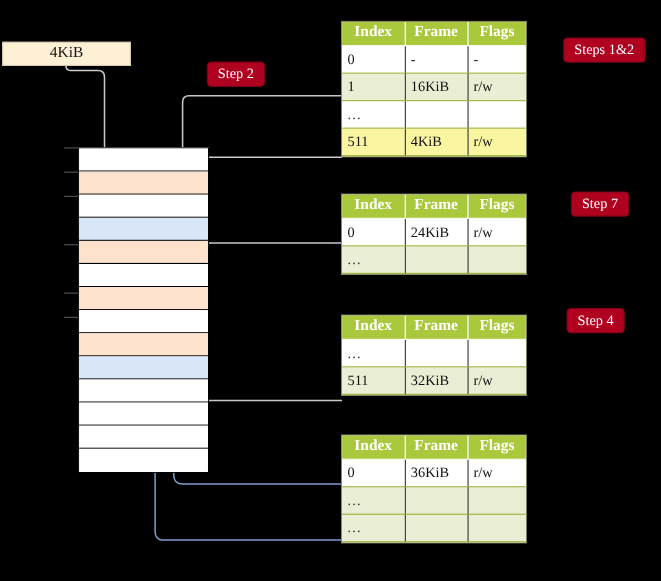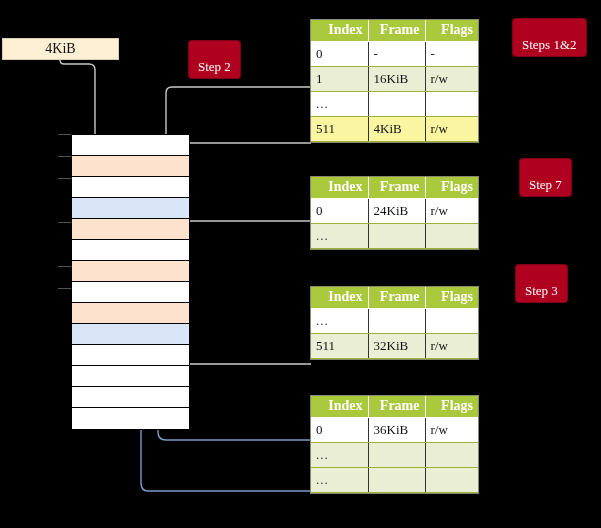--- a/index.html
+++ b/index.html
@@ -40,24 +40,25 @@
     box-sizing: border-box;
   }
 
   
   .badge {
     position: absolute;
     background: #b00020;
     color: #ffffff;
     font-size: 13px;
     line-height: 18px;
-    padding: 17px 9px 2px 9px;
+    padding: 1px 9px 2px 9px;
     border-radius: 3px;
     white-space: nowrap;
     box-shadow: 0 0 0 1px #7d0016;
+    margin-top: 16px;
   }
   .badge.b0    { left: 189px; top: 41px; }
   .badge.b12   { left: 513px; top: 19px; }
   .badge.b3    { left: 520px; top: 159px; }
   .badge.b4    { left: 516px; top: 265px; }
 
   
   .memcol {
     position: absolute;
     left: 71px; top: 134px;
@@ -90,21 +91,21 @@
     border-collapse: collapse;
     background: #ffffff;
     table-layout: fixed;
     box-shadow: 0 0 0 1px #8a8a6a;
   }
   .ptable th {
     background: #aac83c;
     color: #ffffff;
     font-weight: bold;
     font-size: 14px;
-    text-align: right;
+    text-align: center;
     padding: 2px 5px 3px 5px;
     border-right: 1px solid #ffffff;
     border-bottom: 1px solid #ffffff;
   }
   .ptable th:last-child { border-right: none; }
   .ptable td {
     font-size: 13px;
     color: #111;
     padding: 2px 5px 3px 5px;
     height: 19px;
@@ -183,21 +184,21 @@
   <div class="tick" style="top:266px;"></div>
   <div class="tick" style="top:288px;"></div>
 
   <div class="src-box">
     <span>4KiB</span>
   </div>
 
   <div class="badge b0">Step 2</div>
   <div class="badge b12">Steps 1&amp;2</div>
   <div class="badge b3">Step 7</div>
-  <div class="badge b4">Step 3</div>
+  <div class="badge b4">Step 4</div>
 
   <div class="memcol" id="memcol">
       <div class="memrow"></div>
       <div class="memrow peach"></div>
       <div class="memrow"></div>
       <div class="memrow blue"></div>
       <div class="memrow peach"></div>
       <div class="memrow"></div>
       <div class="memrow peach"></div>
       <div class="memrow"></div>

